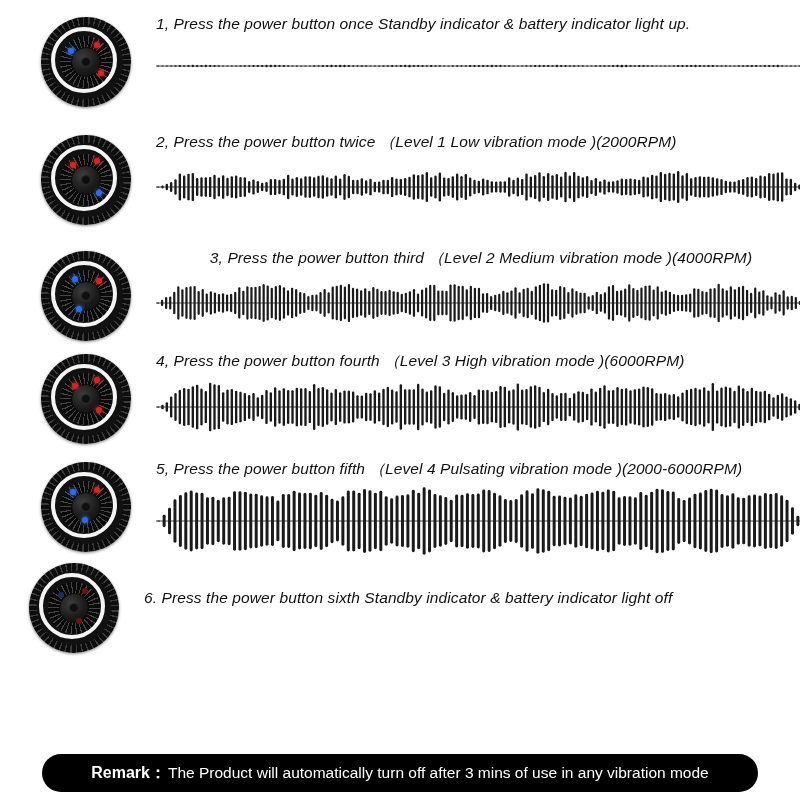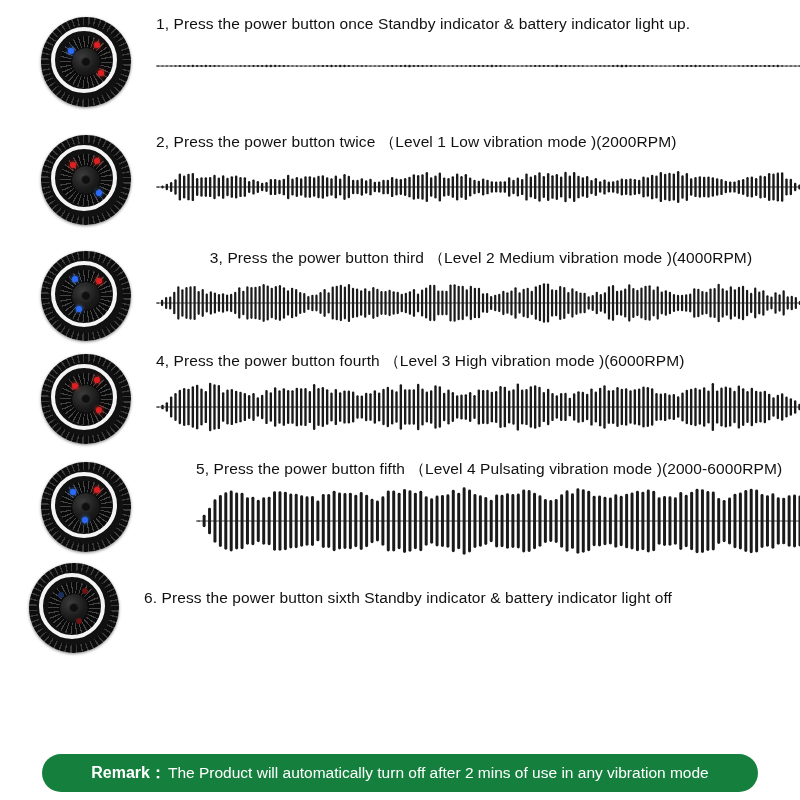--- a/index.html
+++ b/index.html
@@ -21,20 +21,21 @@
     position: relative;
     box-sizing: border-box;
     padding: 0;
   }
   .row {
     display: flex;
     align-items: flex-start;
     width: 652px;
     box-sizing: border-box;
     padding-left: 24px;
+    font-style: italic;
   }
   .device-cell {
     width: 124px;
     flex: 0 0 124px;
     display: flex;
     align-items: flex-start;
     justify-content: center;
   }
   .content-cell {
     flex: 1 1 auto;
@@ -141,21 +142,21 @@
   .led.dim   { background: #6d1414; box-shadow: none; }
   .led.dimb  { background: #1b2f5e; box-shadow: none; }
 
   
   .remark-bar {
     position: absolute;
     left: 42px;
     bottom: 22px;
     width: 716px;
     height: 38px;
-    background: #15803d;
+    background: #000000;
     border-radius: 19px;
     display: flex;
     align-items: center;
     justify-content: center;
     color: #ffffff;
     box-sizing: border-box;
     padding: 0 18px;
   }
   .remark-label {
     font-weight: bold;
@@ -880,21 +881,21 @@
               <rect x="637.98" y="22.22" width="2.38" height="13.56" rx="1.19"></rect>
               <rect x="642.31" y="25.76" width="2.38" height="6.48" rx="1.19"></rect>
               <rect x="646.64" y="28.40" width="2.38" height="1.20" rx="1.19"></rect>
               <rect x="0" y="28.6" width="650" height="0.8"></rect>
             </g>
         </svg>
       </div>
     </div>
   </div>
 
-  <div class="row" style="margin-top:12px;gap:40px;">
+  <div class="row" style="margin-top:12px;">
     <div class="device-cell">
       <div class="device">
         <div class="tire"></div>
         <div class="tire-inner"></div>
         <div class="white-ring"></div>
         <div class="hub"></div>
         <div class="hub-core"></div>
         <div class="hub-dot"></div>
         <div class="led blue" style="left:32px; top:30px;"></div>
         <div class="led red" style="left:56px; top:28px;"></div>
@@ -1047,16 +1048,16 @@
         <div class="led dim" style="left:50px; top:58px;"></div>
       </div>
     </div>
     <div class="content-cell" style="padding-top:28px;">
       <div class="step-text">6. Press the power button sixth Standby indicator &amp; battery indicator light off</div>
     </div>
   </div>
 
   <div class="remark-bar">
     <span class="remark-label">Remark：</span>
-    <span class="remark-text">The Product will automatically turn off after 2 mins of use in any vibration mode</span>
+    <span class="remark-text">The Product will automatically turn off after 3 mins of use in any vibration mode</span>
   </div>
 
 </div>
 
 </body></html>

